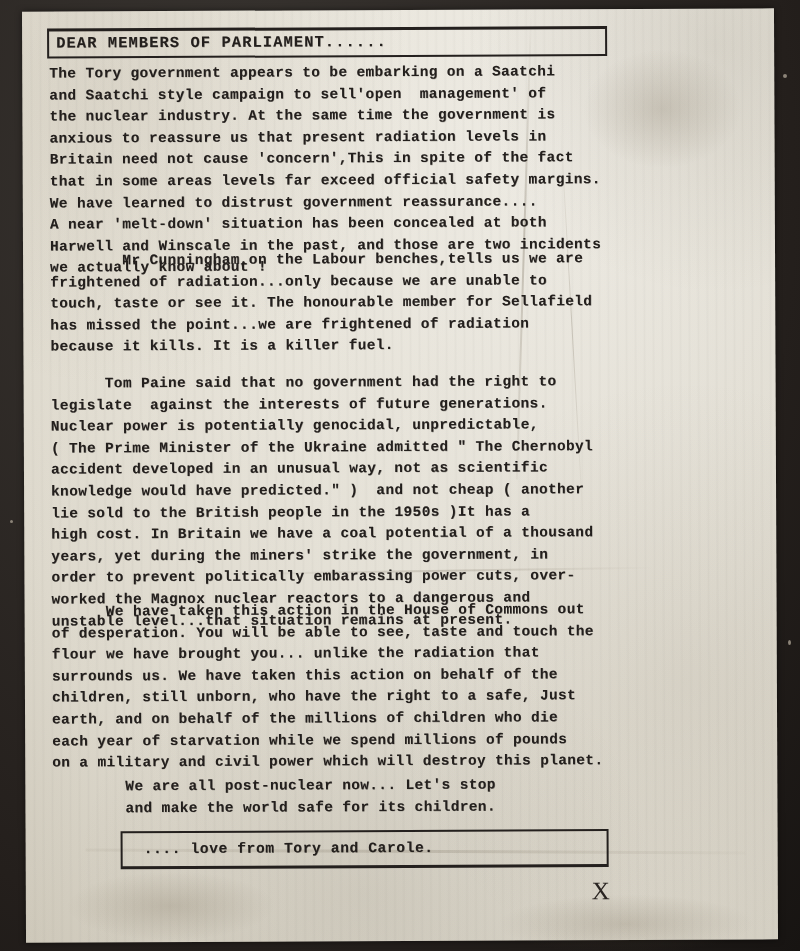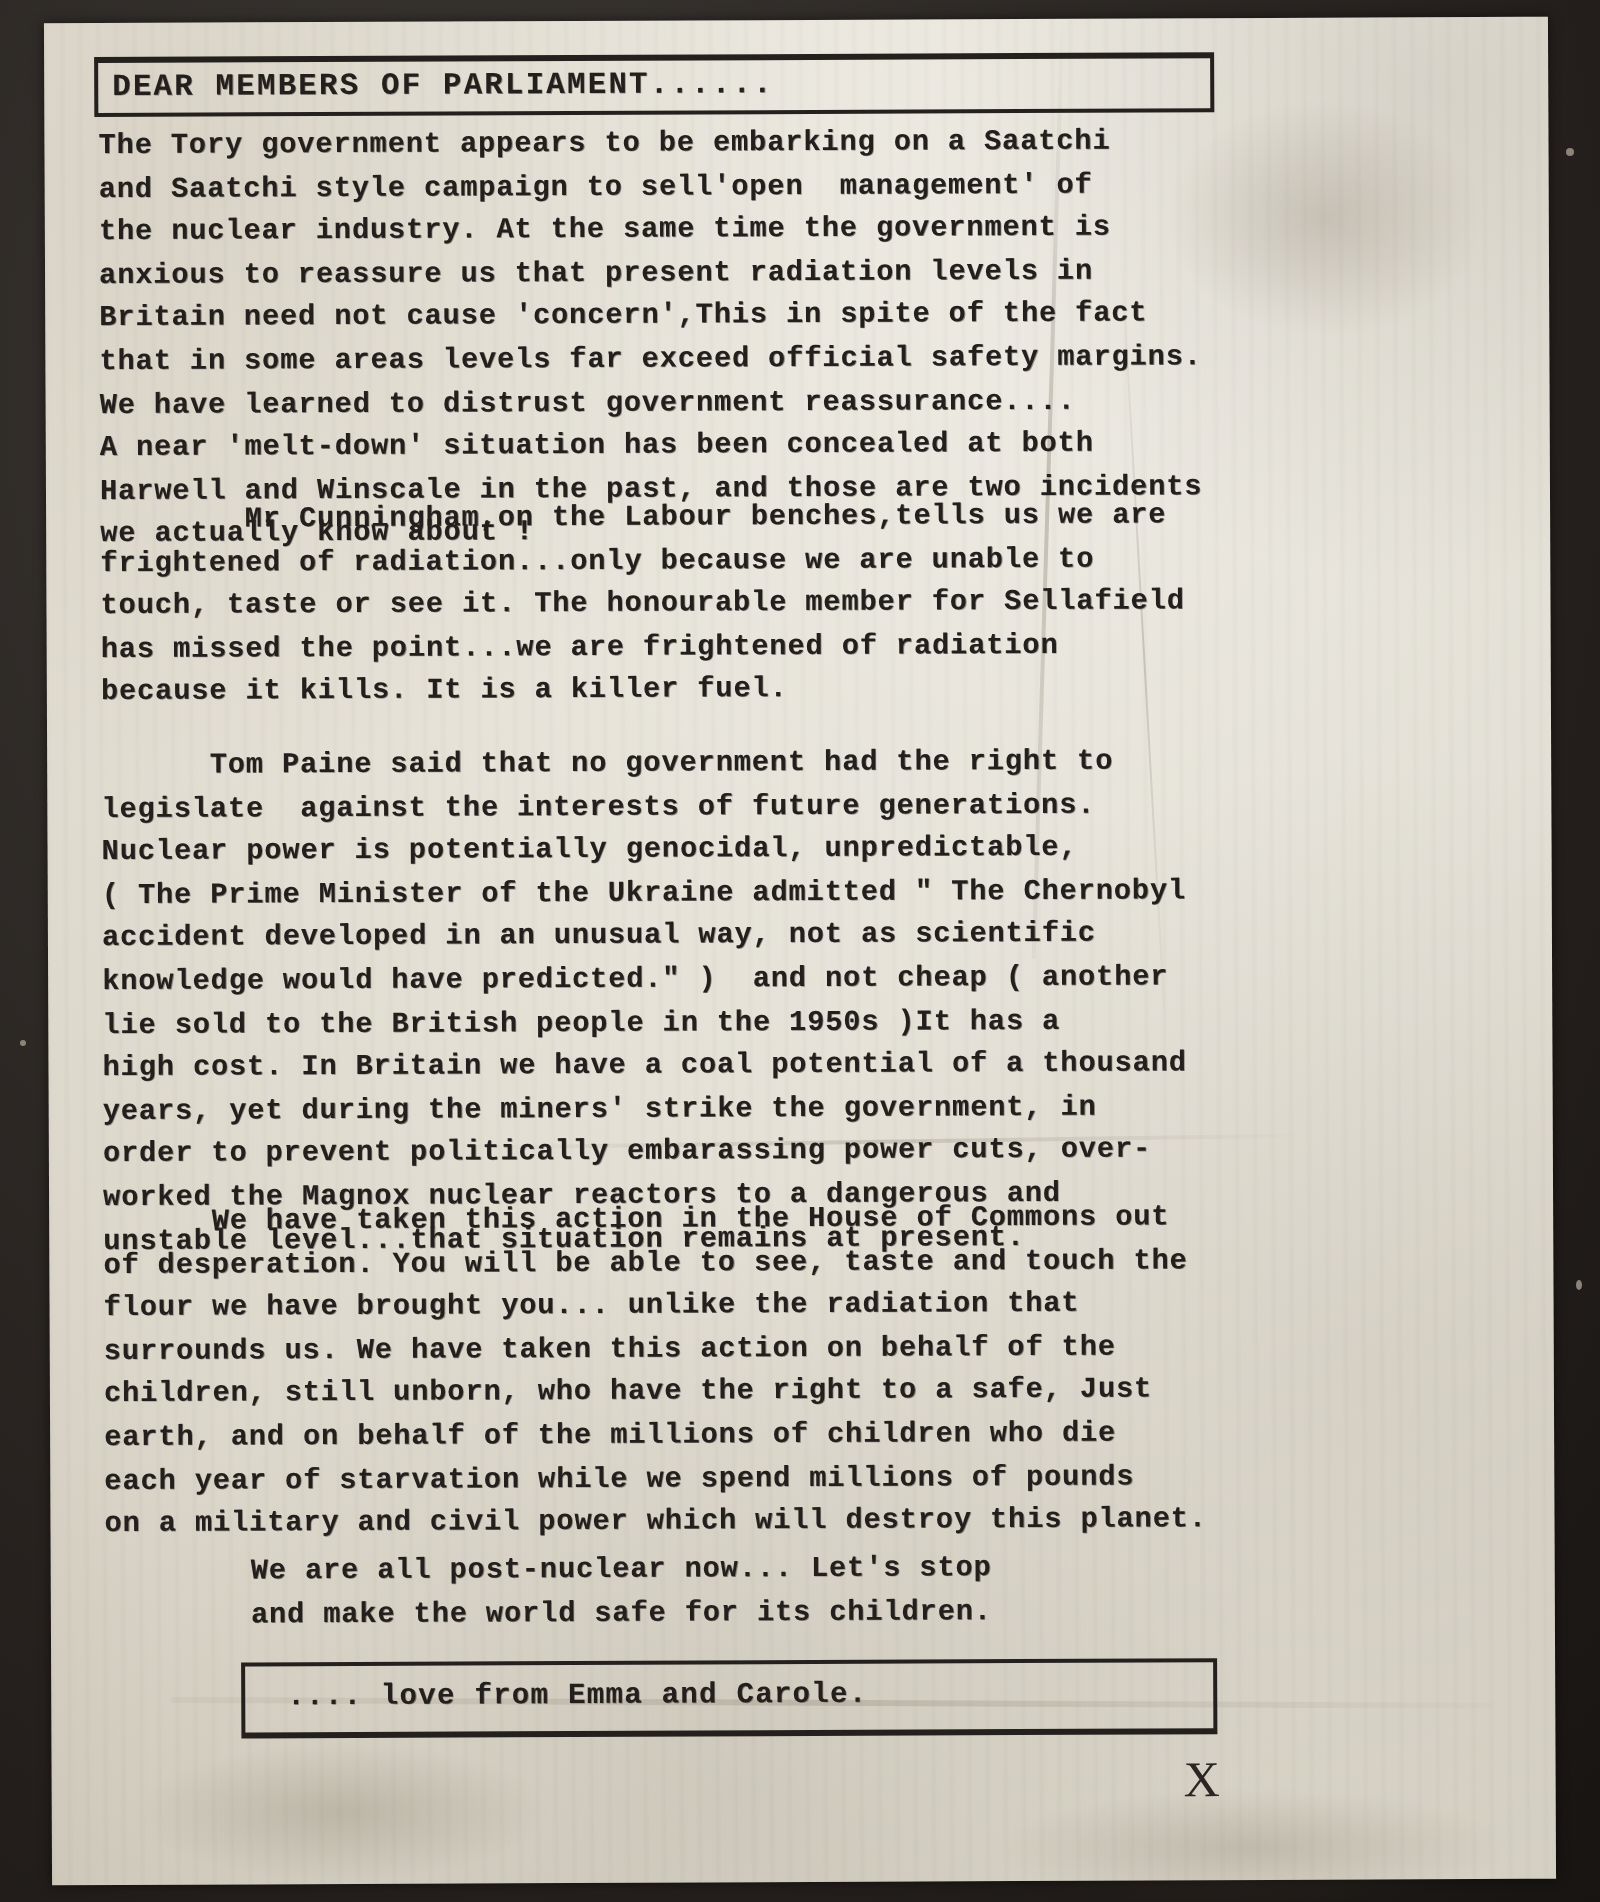--- a/index.html
+++ b/index.html
@@ -199,18 +199,18 @@
 flour we have brought you... unlike the radiation that
 surrounds us. We have taken this action on behalf of the
 children, still unborn, who have the right to a safe, Just
 earth, and on behalf of the millions of children who die
 each year of starvation while we spend millions of pounds
 on a military and civil power which will destroy this planet.</div>
       <div id="p5" class="para typed">We are all post-nuclear now... Let's stop
 and make the world safe for its children.</div>
 
       <div id="sig-box"></div>
-      <div id="sig-text" class="typed">.... love from Emma and Carole.</div>
+      <div id="sig-text" class="typed">.... love from Tory and Carole.</div>
 
       <div id="mark-x">X</div>
     </div>
   </div>
 </div>
 
 </body></html>

